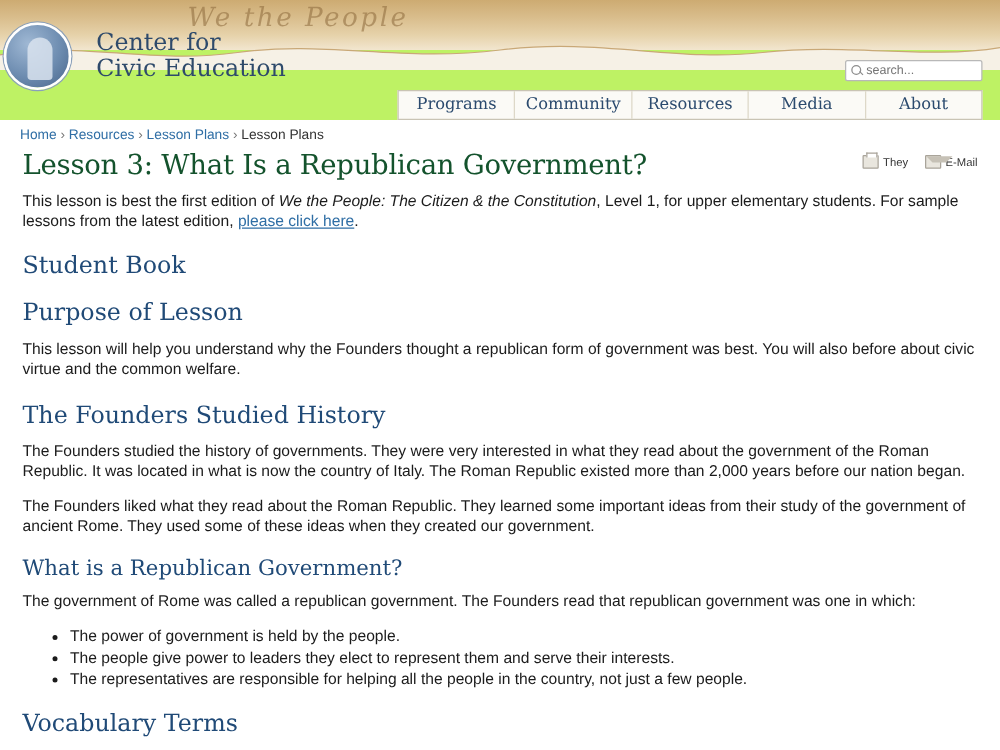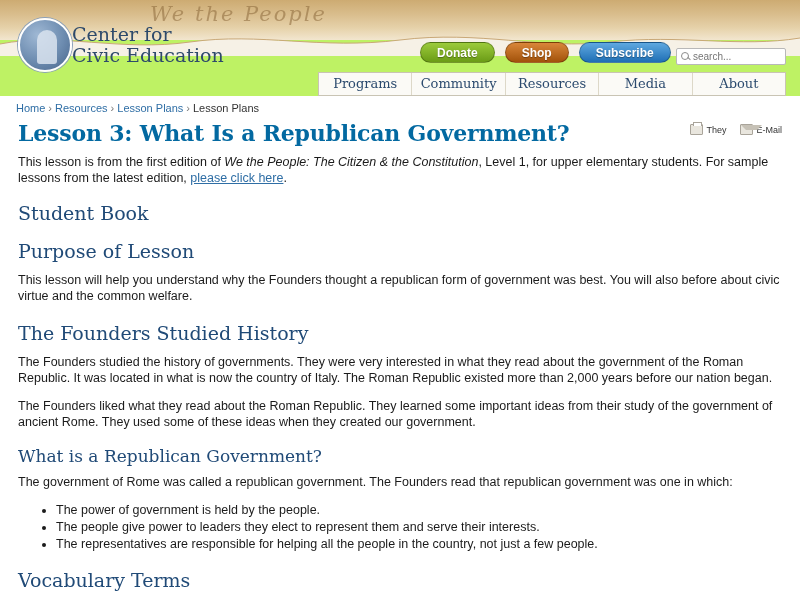--- a/index.html
+++ b/index.html
@@ -46,24 +46,24 @@
     white-space: nowrap;
     letter-spacing: 0.5px;
   }
   .header-wave {
     position: absolute;
     left: 0; top: 30px;
     width: 800px; height: 26px;
   }
   .logo-wrap {
     position: absolute;
-    left: 18px; top: 18px;
+    left: 3px; top: 18px;
     display: flex;
     align-items: center;
-    gap: 0;
+    gap: 20px;
   }
   .logo-seal {
     width: 54px; height: 54px;
     border-radius: 50%;
     background: radial-gradient(circle at 35% 30%, #9fb8d4 0%, #6d8cb0 55%, #47648a 100%);
     border: 2px solid #ffffff;
     box-shadow: 0 0 0 1px #8aa0bb;
     position: relative;
     overflow: hidden;
   }
@@ -185,22 +185,22 @@
   .breadcrumb .current { color: #333; }
 
   
   .content {
     padding: 0 18px 0 18px;
     position: relative;
   }
   h1.title {
     font-family: "DejaVu Serif", serif;
     font-size: 22px;
-    font-weight: bold;
-    color: #0369a1;
+    font-weight: normal;
+    color: #14532d;
     margin: 2px 0 8px 0;
     letter-spacing: -0.2px;
   }
   .tools {
     position: absolute;
     right: 18px; top: 4px;
     display: flex;
     gap: 14px;
     align-items: center;
   }
@@ -284,25 +284,20 @@
   </svg>
 
   <div class="logo-wrap">
     <div class="logo-seal"></div>
     <div class="logo-text">
       <div class="l1">Center for</div>
       <div class="l2">Civic Education</div>
     </div>
   </div>
 
-  <div class="btn-row">
-    <span class="pill pill-donate">Donate</span>
-    <span class="pill pill-shop">Shop</span>
-    <span class="pill pill-sub">Subscribe</span>
-  </div>
 
   <div class="search-box">
     <span class="mag"></span>
     <input type="text" placeholder="search..." style="">
   </div>
 
   <div class="nav">
     <div class="nav-item">Programs</div>
     <div class="nav-item">Community</div>
     <div class="nav-item">Resources</div>
@@ -323,21 +318,21 @@
       <span>They</span>
     </span>
     <span class="tool">
       <span class="tool-ico mail"></span>
       <span>E-Mail</span>
     </span>
   </div>
 
   <h1 class="title">Lesson 3: What Is a Republican Government?</h1>
 
-  <p class="intro"><span>This lesson is from the first edition of </span><em>We the People: The Citizen &amp; the Constitution</em><span>, Level 1, for upper elementary students. For sample lessons from the latest edition, </span><a>please click here</a><span>.</span></p>
+  <p class="intro"><span>This lesson is best the first edition of </span><em>We the People: The Citizen &amp; the Constitution</em><span>, Level 1, for upper elementary students. For sample lessons from the latest edition, </span><a>please click here</a><span>.</span></p>
 
   <h2 class="sec">Student Book</h2>
 
   <h2 class="sec">Purpose of Lesson</h2>
   <p class="body">This lesson will help you understand why the Founders thought a republican form of government was best. You will also before about civic virtue and the common welfare.</p>
 
   <h2 class="sec tight">The Founders Studied History</h2>
   <p class="body">The Founders studied the history of governments. They were very interested in what they read about the government of the Roman Republic. It was located in what is now the country of Italy. The Roman Republic existed more than 2,000 years before our nation began.</p>
   <p class="body">The Founders liked what they read about the Roman Republic. They learned some important ideas from their study of the government of ancient Rome. They used some of these ideas when they created our government.</p>
 

